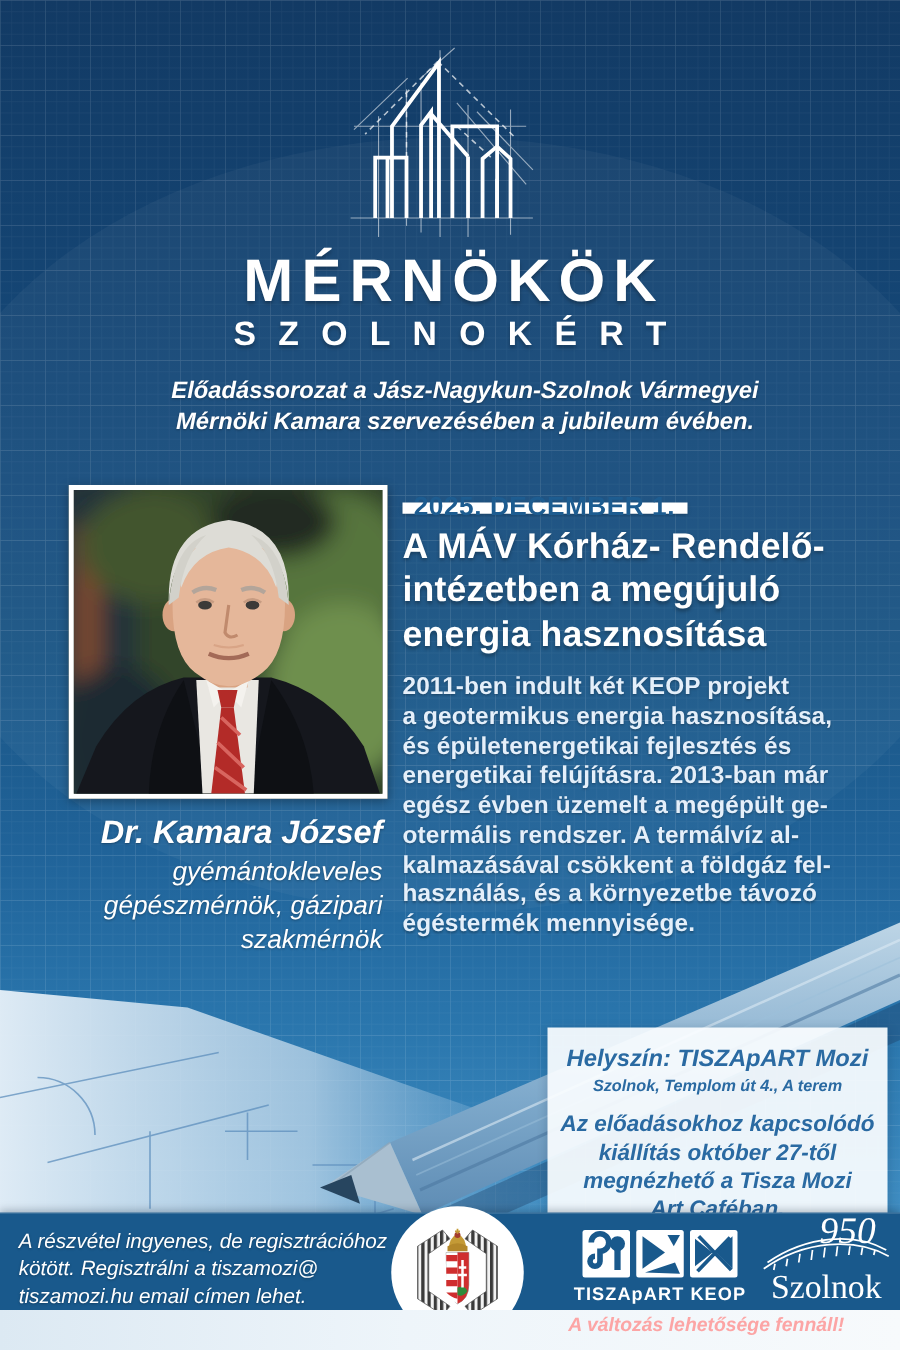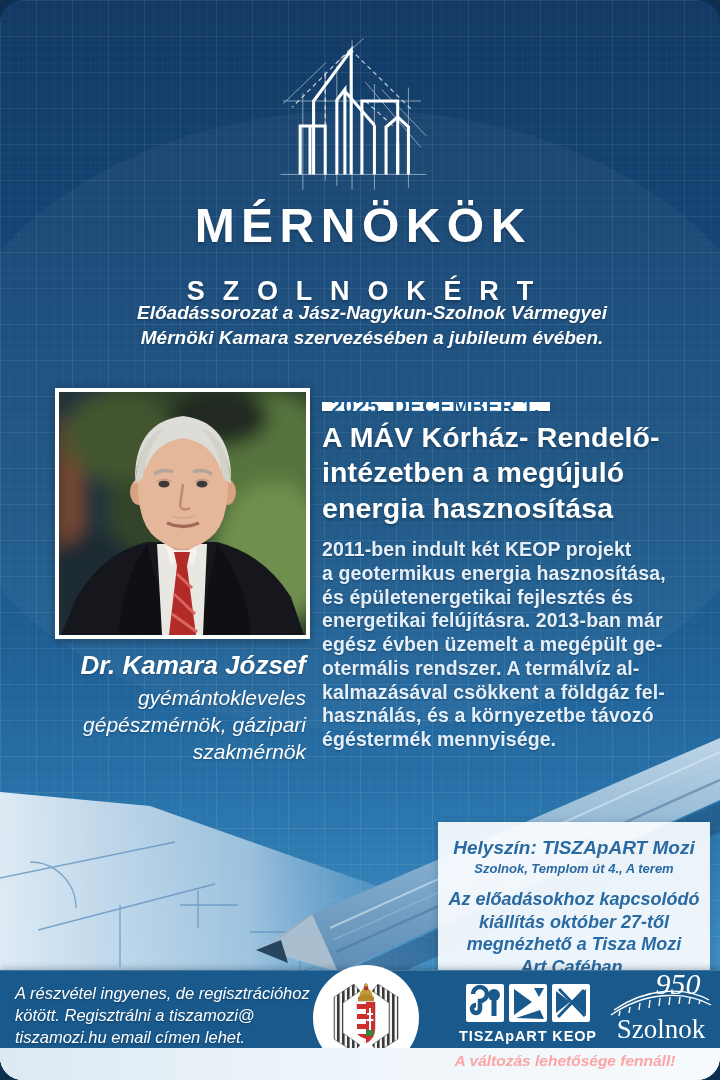--- a/index.html
+++ b/index.html
@@ -1,35 +1,33 @@
 <!DOCTYPE html>
 <html><head>
 <meta charset="utf-8">
 <style>
   html,body{margin:0;padding:0;background:#0e2f50;}
   .poster{
     position:relative;width:720px;height:1080px;overflow:hidden;
     font-family:"Liberation Sans","DejaVu Sans",sans-serif;
-    border-radius:23px;
     -webkit-font-smoothing:antialiased;
   }
   .abs{position:absolute;}
   svg{display:block;}
   
   .building-logo{left:276px;top:28px;width:170px;height:172px;}
   .main-title{
     left:0;top:198px;width:720px;text-align:center;color:#fff;
     font-size:48px;font-weight:800;letter-spacing:.135em;text-indent:.135em;
     text-shadow:0 2px 3px rgba(0,0,0,.25);
   }
   .sub-title{
     left:0;top:252px;width:720px;text-align:center;color:#fff;
     font-size:27px;font-weight:600;letter-spacing:.66em;text-indent:.66em;
     text-shadow:0 2px 3px rgba(0,0,0,.25);
-    margin-top:24px;
   }
   .tagline{
     left:12px;top:300px;width:720px;text-align:center;color:#fff;
     font-size:19px;font-weight:700;font-style:italic;line-height:1.33;
     white-space:pre-line;text-shadow:0 1px 2px rgba(0,0,0,.3);
   }
   
   .photo-frame{
     left:55px;top:388px;width:247px;height:243px;border:4px solid #fff;
     box-shadow:0 2px 8px rgba(0,0,0,.35);background:#2a3a28;overflow:hidden;

